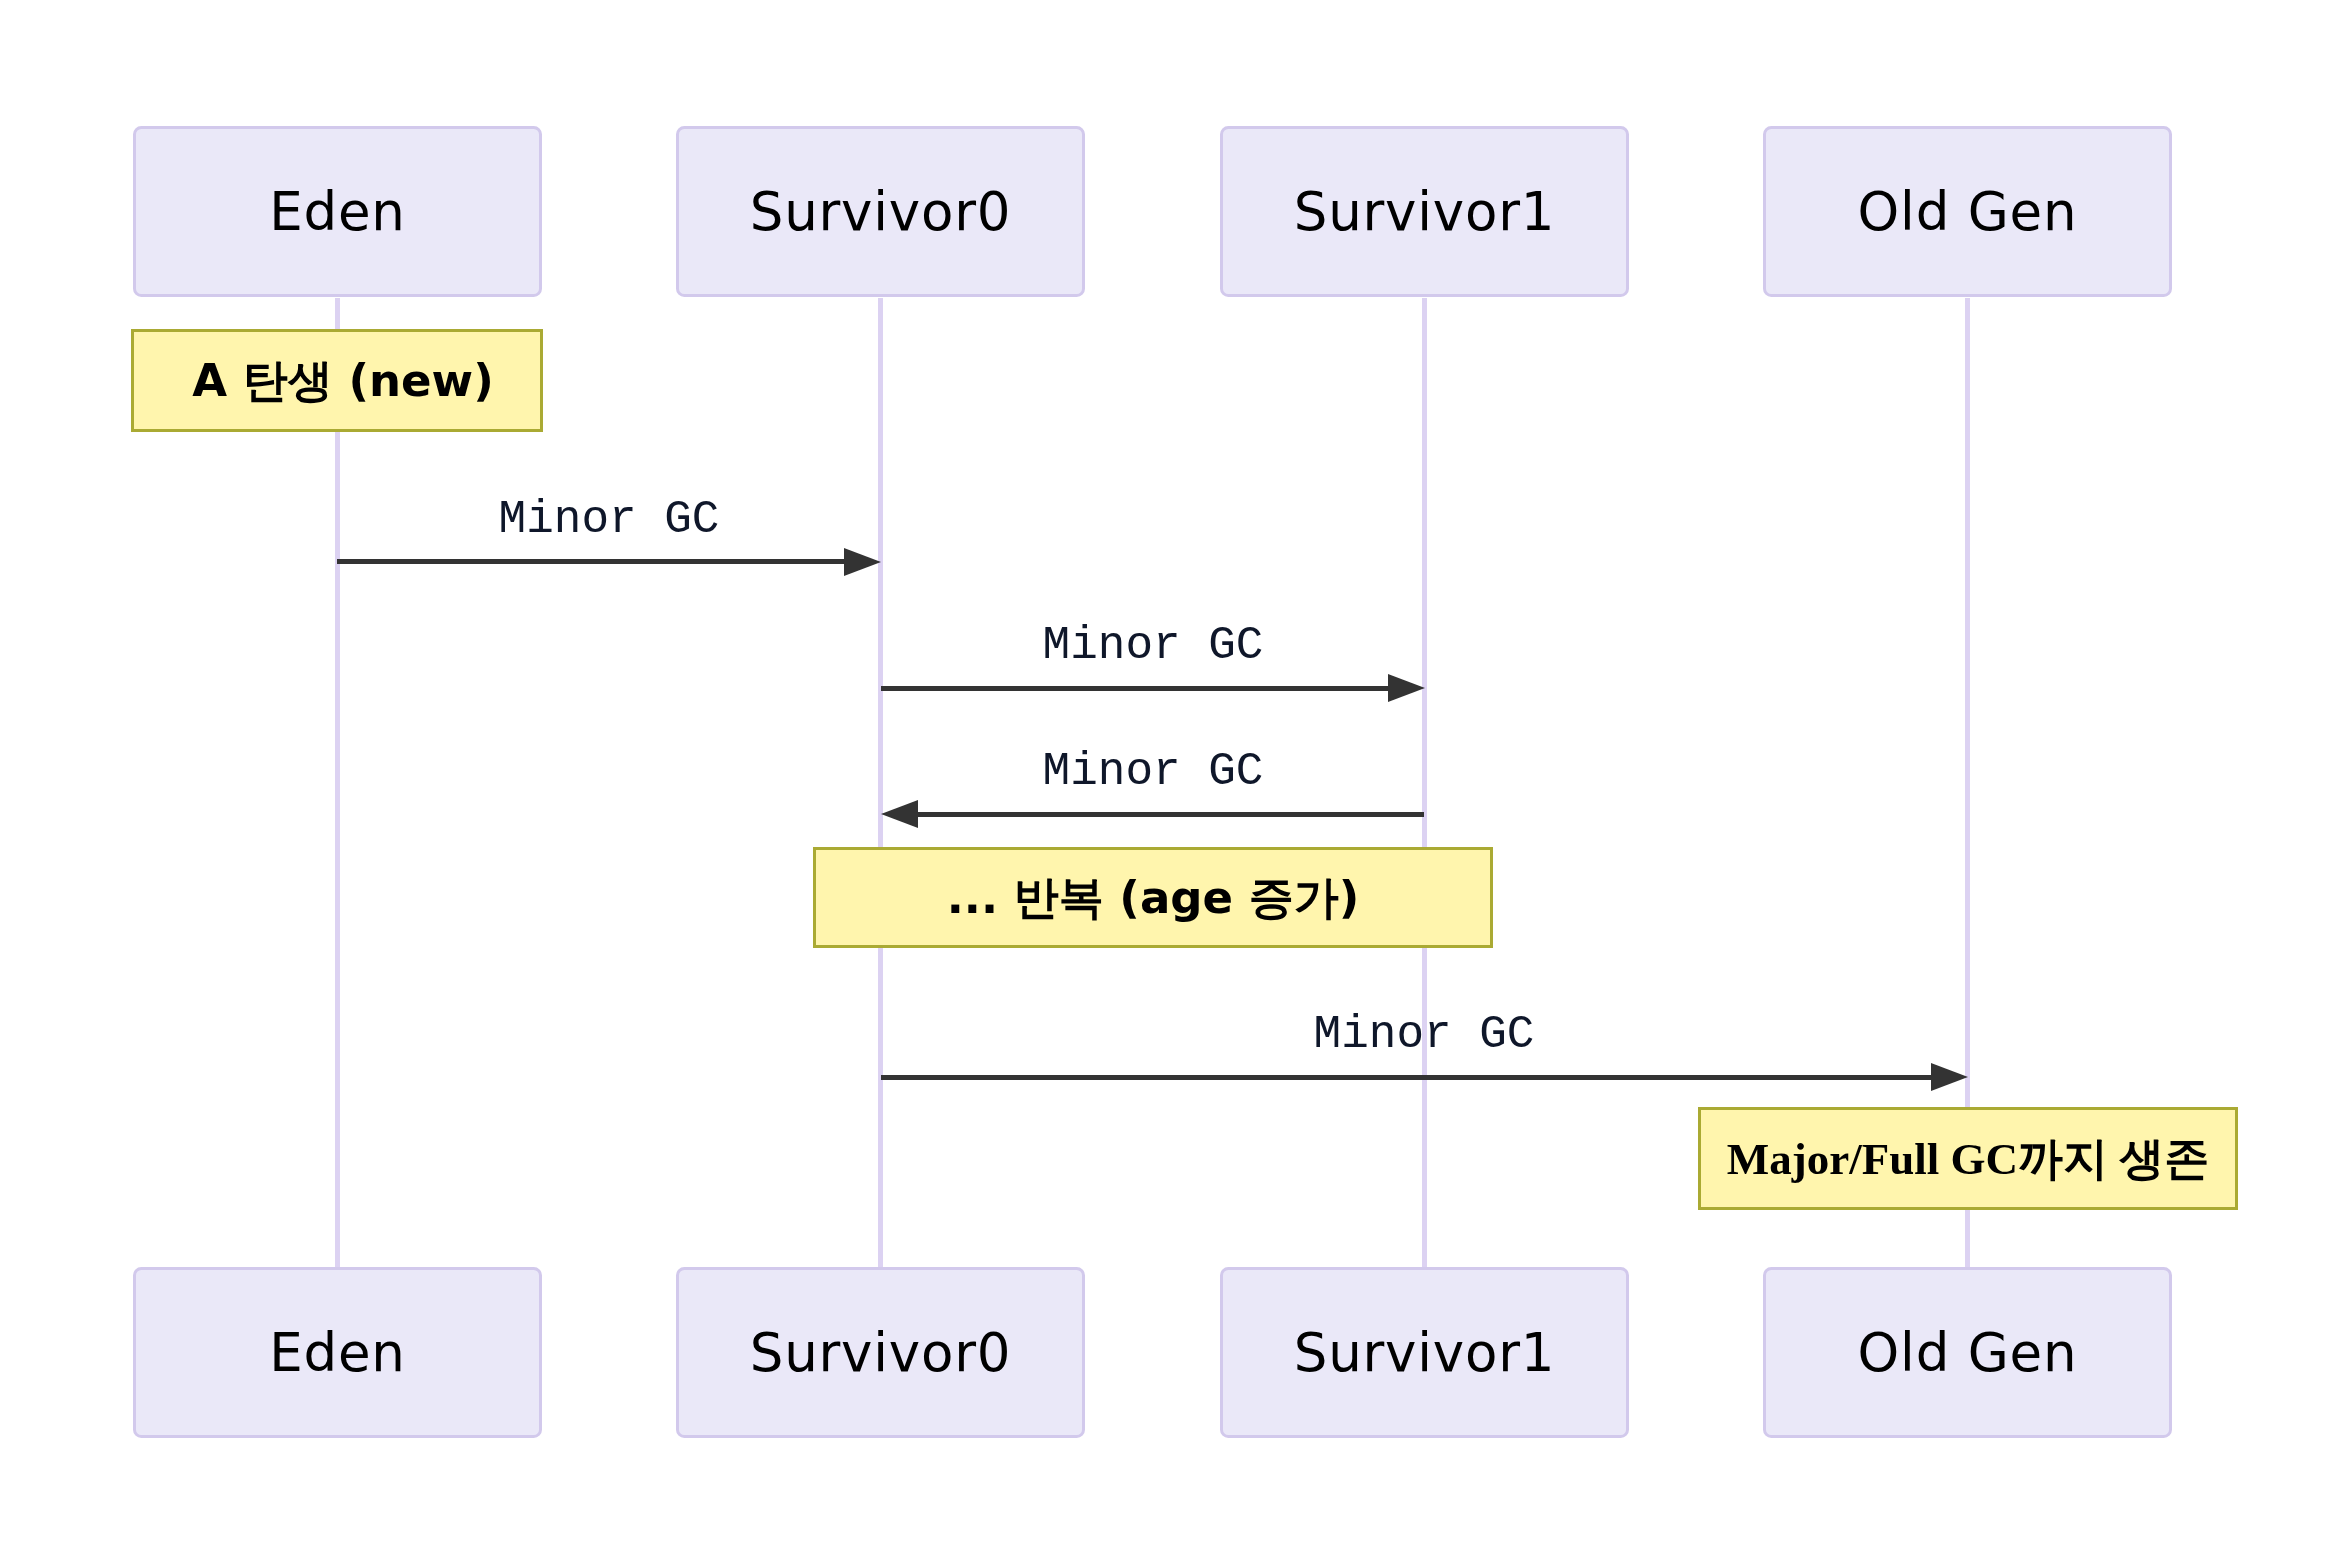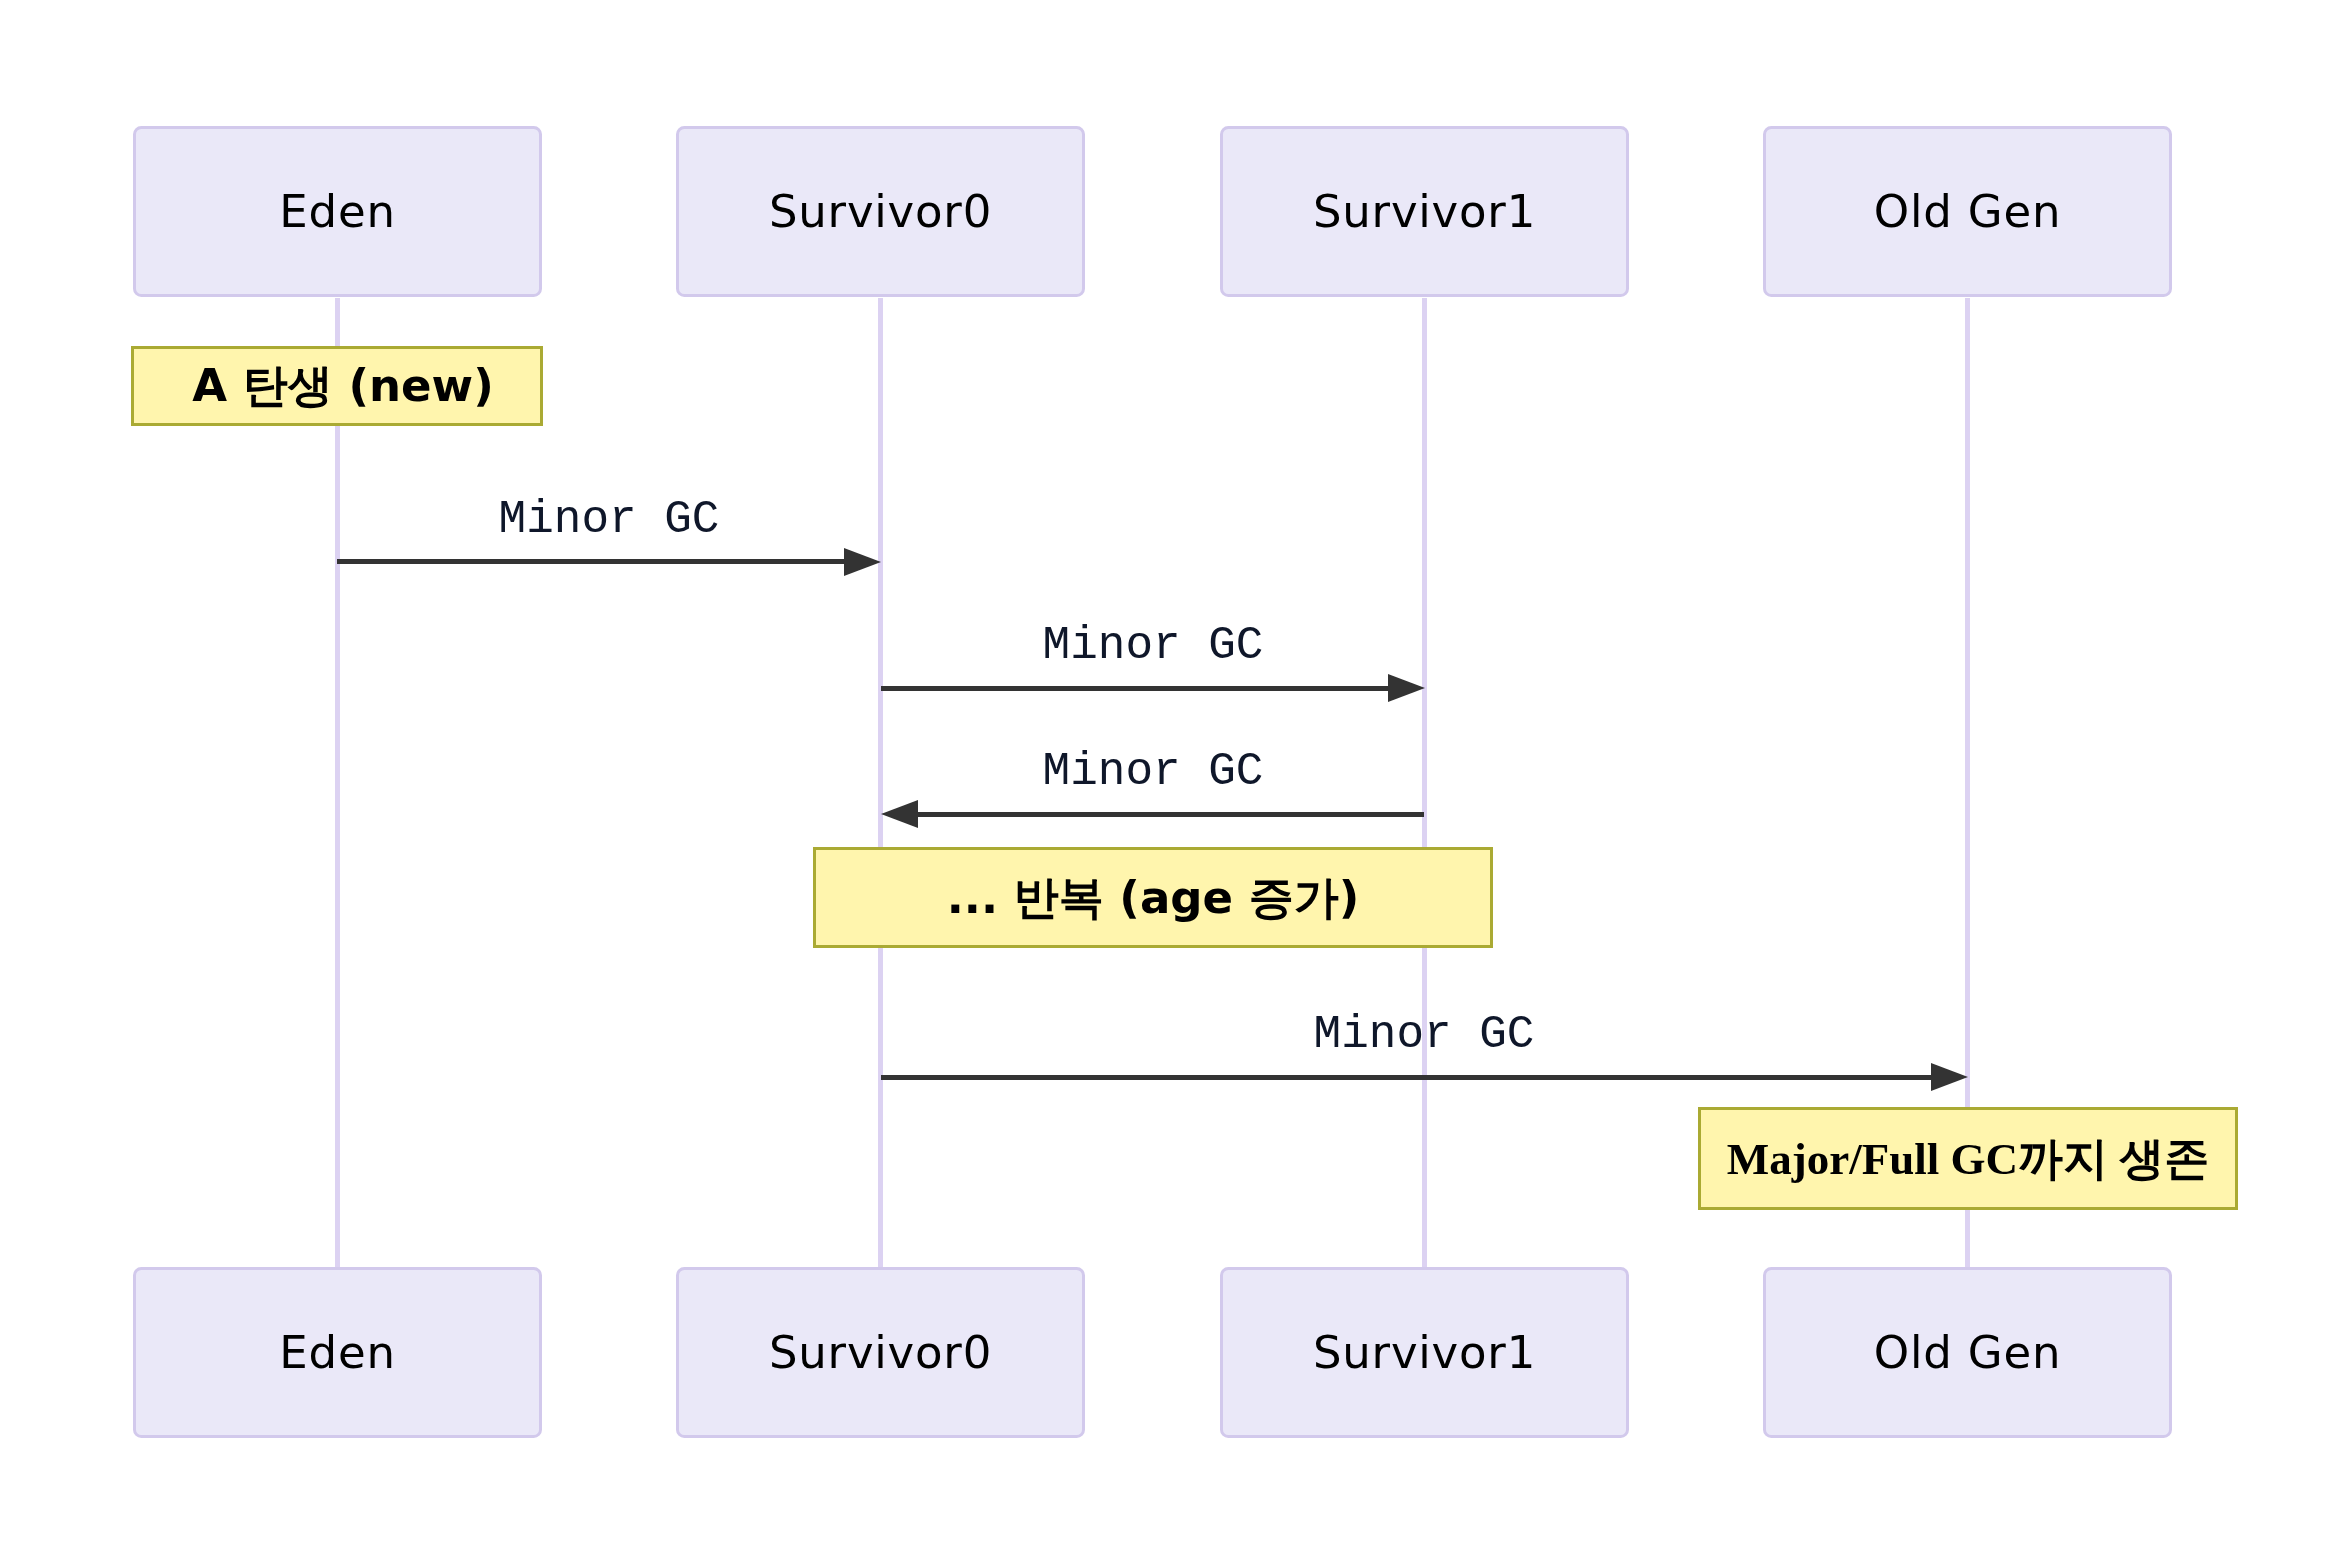--- a/index.html
+++ b/index.html
@@ -24,21 +24,21 @@
     height: 171px;
     background: #EAE8F8;
     border: 3.3px solid #D2C9EC;
     border-radius: 8.3px;
     box-sizing: border-box;
     display: flex;
     align-items: center;
     justify-content: center;
   }
   .actor-label {
-    font-size: 45px;
+    font-size: 53px;
     color: #000000;
     letter-spacing: 0.8px;
   }
   .note-box {
     position: absolute;
     background: #FFF5AD;
     border: 3.3px solid #AAAA33;
     box-sizing: border-box;
     display: flex;
     align-items: center;
@@ -95,21 +95,21 @@
   <div class="actor-box" style="left:676px; top:126px;">
     <span class="actor-label">Survivor0</span>
   </div>
   <div class="actor-box" style="left:1220px; top:126px;">
     <span class="actor-label">Survivor1</span>
   </div>
   <div class="actor-box" style="left:1763px; top:126px;">
     <span class="actor-label">Old Gen</span>
   </div>
 
-  <div class="note-box" style="left:131px; top:346px; width:412px; height:80px;padding-left:12px;">
+  <div class="note-box" style="left:131px; top:329px; width:412px; height:103px;padding-left:12px;">
     <span class="note-text">A 탄생 (new)</span>
   </div>
 
   <div class="msg-label" style="left:609px; top:494px;">Minor GC</div>
   <div class="msg-line" style="left:337px; top:559px; width:515px;"></div>
   <div class="arrowhead-right" style="left:844px; top:548px;"></div>
 
   <div class="msg-label" style="left:1153px; top:620px;">Minor GC</div>
   <div class="msg-line" style="left:881px; top:686px; width:515px;"></div>
   <div class="arrowhead-right" style="left:1388px; top:674px;"></div>

